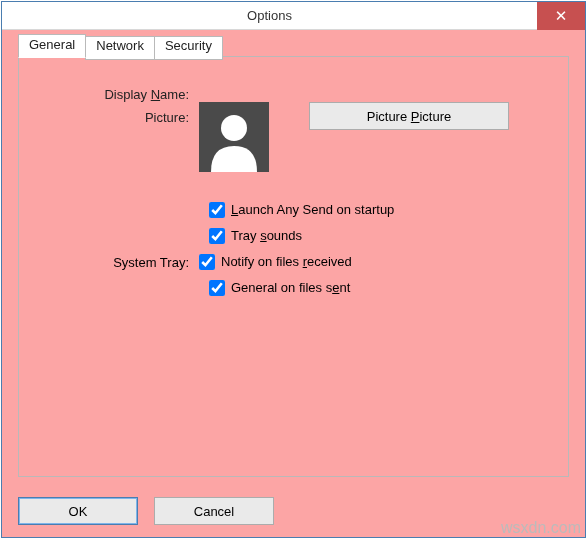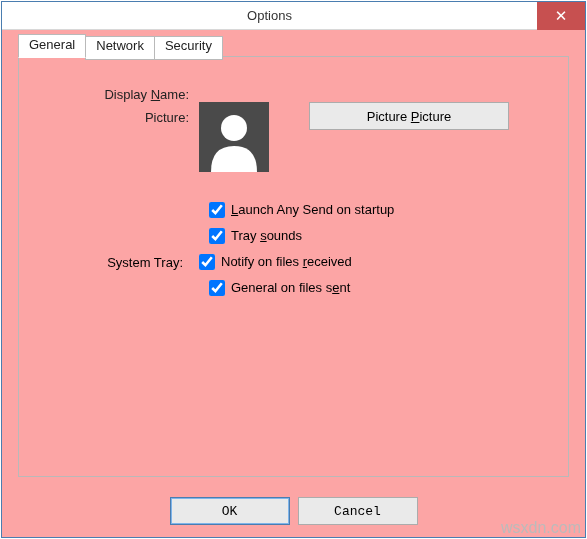--- a/index.html
+++ b/index.html
@@ -147,38 +147,37 @@
 .checkbox-col {
   margin-left: 170px;
   display: flex;
 }
 .checkbox-col.with-label {
   margin-left: 0;
 }
 .sys-label {
   width: 160px;
   text-align: right;
-  padding-right: 16px;
+  padding-right: 10px;
 }
 .checkbox-col input[type=checkbox] {
   width: 16px;
   height: 16px;
   margin: 0 6px 0 0;
 }
 .checkbox-col label {
   cursor: pointer;
 }
 .underline { text-decoration: underline; }
 .button-row {
   display: flex;
-  justify-content: center;
-  gap: 8px;
+  justify-content: flex-start;
+  gap: 16px;
   padding: 10px 16px 12px 16px;
   border-top: 0;
-  font-family: Liberation Mono, monospace;
 }
 .dlg-btn {
   width: 120px;
   height: 28px;
   border: 1px solid #acacac;
   background: #eaeaea;
   font-family: inherit;
   font-size: 13px;
   cursor: pointer;
 }

